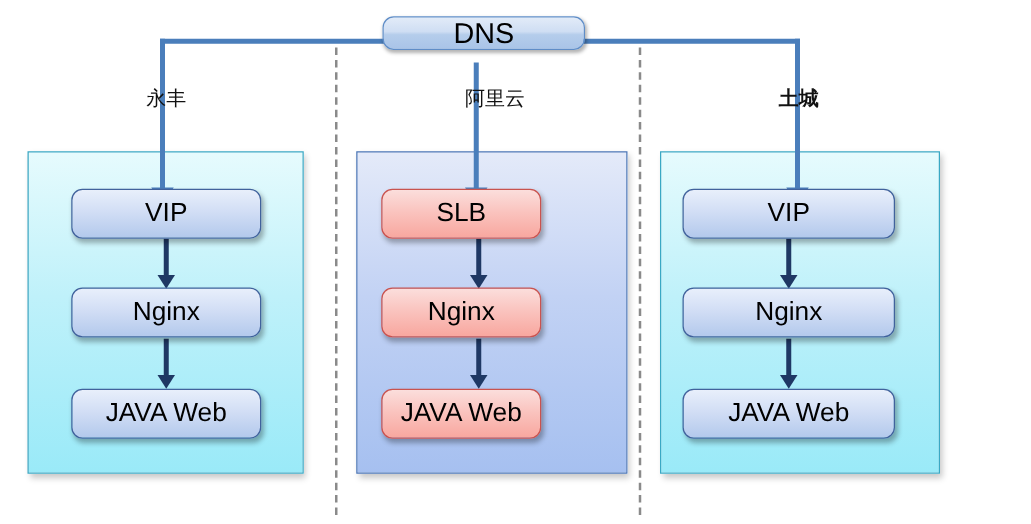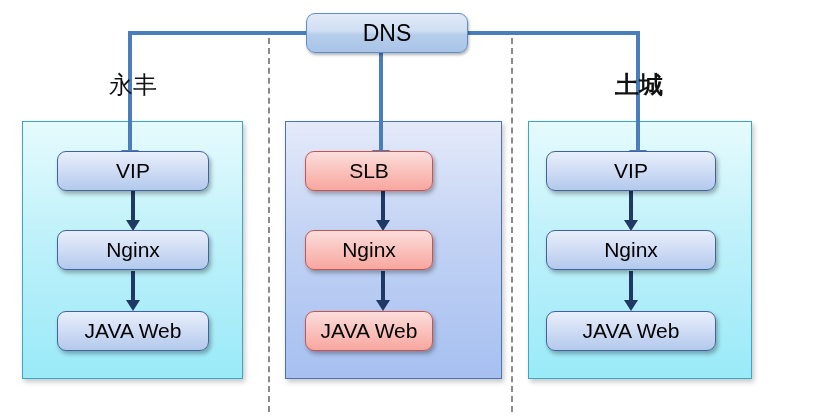--- a/index.html
+++ b/index.html
@@ -17,21 +17,21 @@
     background: #ffffff;
     overflow: hidden;
   }
 
   
   .dns-box {
     position: absolute;
     left: 306px;
     top: 13px;
     width: 162px;
-    height: 40px;
+    height: 27px;
     border: 1px solid #5f8dc7;
     border-radius: 9px;
     background: linear-gradient(to bottom, #e2ebf8 0%, #cfdef3 45%, #b5cdeb 55%, #a9c4e8 100%);
     box-shadow: 1px 2px 3px rgba(0,0,0,0.30);
     display: flex;
     align-items: center;
     justify-content: center;
     font-size: 23px;
     color: #000000;
     box-sizing: border-box;
@@ -49,21 +49,21 @@
   }
   .divider.d1 { left: 268px; }
   .divider.d2 { left: 511px; }
 
   
   .caption {
     position: absolute;
     top: 69px;
     width: 222px;
     text-align: center;
-    font-size: 24px;
+    font-size: 16px;
     color: #111111;
     font-family: "DejaVu Sans", "Liberation Sans", sans-serif;
     z-index: 4;
   }
   .caption.c1 { left: 22px; }
   .caption.c2 { left: 285px; }
   .caption.c3 { left: 528px; font-weight: bold; }
 
   
   .panel {
@@ -211,20 +211,21 @@
         <div class="head"></div>
     </div>
     <div class="node blue row2">Nginx</div>
     <div class="arrow-down a-int arrow-r2">
       <div class="shaft"></div>
         <div class="head"></div>
     </div>
     <div class="node blue row3">JAVA Web</div>
   </div>
 
+  <div class="caption c2">阿里云</div>
   <div class="panel blue p2"></div>
   <div class="col2">
     <div class="node red row1">SLB</div>
     <div class="arrow-down a-int arrow-r1">
       <div class="shaft"></div>
         <div class="head"></div>
     </div>
     <div class="node red row2">Nginx</div>
     <div class="arrow-down a-int arrow-r2">
       <div class="shaft"></div>

